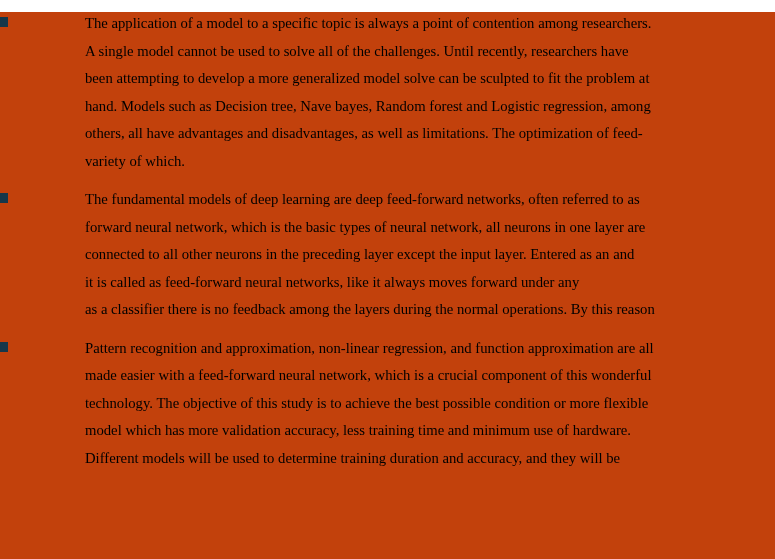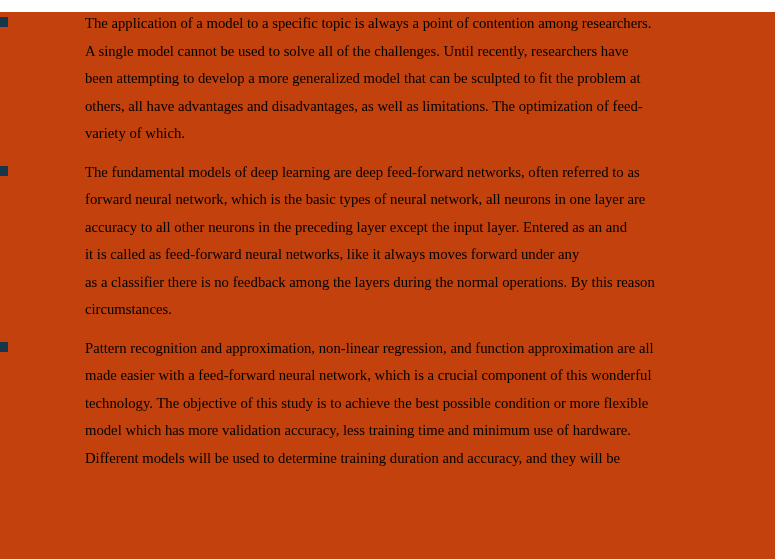--- a/index.html
+++ b/index.html
@@ -50,32 +50,32 @@
 </style>
 </head>
 <body style="background: rgb(255, 255, 255);">
 
 <div class="screen">
   <div class="doc-content" style="color: rgb(0, 0, 0);">
       <div class="paragraph">
         <span class="margin-mark" style="background: rgb(21, 55, 74);"></span>
         <div class="line">The application of a model to a specific topic is always a point of contention among researchers.</div>
         <div class="line">A single model cannot be used to solve all of the challenges. Until recently, researchers have</div>
-        <div class="line">been attempting to develop a more generalized model that can be sculpted to fit the problem at</div>
+        <div class="line">been attempting to develop a more generalized model solve can be sculpted to fit the problem at</div>
+        <div class="line">hand. Models such as Decision tree, Nave bayes, Random forest and Logistic regression, among</div>
         <div class="line">others, all have advantages and disadvantages, as well as limitations. The optimization of feed-</div>
         <div class="line">variety of which.</div>
       </div>
       <div class="paragraph">
         <span class="margin-mark" style="background: rgb(21, 55, 74);"></span>
         <div class="line">The fundamental models of deep learning are deep feed-forward networks, often referred to as</div>
         <div class="line">forward neural network, which is the basic types of neural network, all neurons in one layer are</div>
-        <div class="line">accuracy to all other neurons in the preceding layer except the input layer. Entered as an and</div>
+        <div class="line">connected to all other neurons in the preceding layer except the input layer. Entered as an and</div>
         <div class="line">it is called as feed-forward neural networks, like it always moves forward under any</div>
         <div class="line">as a classifier there is no feedback among the layers during the normal operations. By this reason</div>
-        <div class="line">circumstances.</div>
       </div>
       <div class="paragraph">
         <span class="margin-mark" style="background: rgb(21, 55, 74);"></span>
         <div class="line">Pattern recognition and approximation, non-linear regression, and function approximation are all</div>
         <div class="line">made easier with a feed-forward neural network, which is a crucial component of this wonderful</div>
         <div class="line">technology. The objective of this study is to achieve the best possible condition or more flexible</div>
         <div class="line">model which has more validation accuracy, less training time and minimum use of hardware.</div>
         <div class="line">Different models will be used to determine training duration and accuracy, and they will be</div>
       </div>
     </div>

